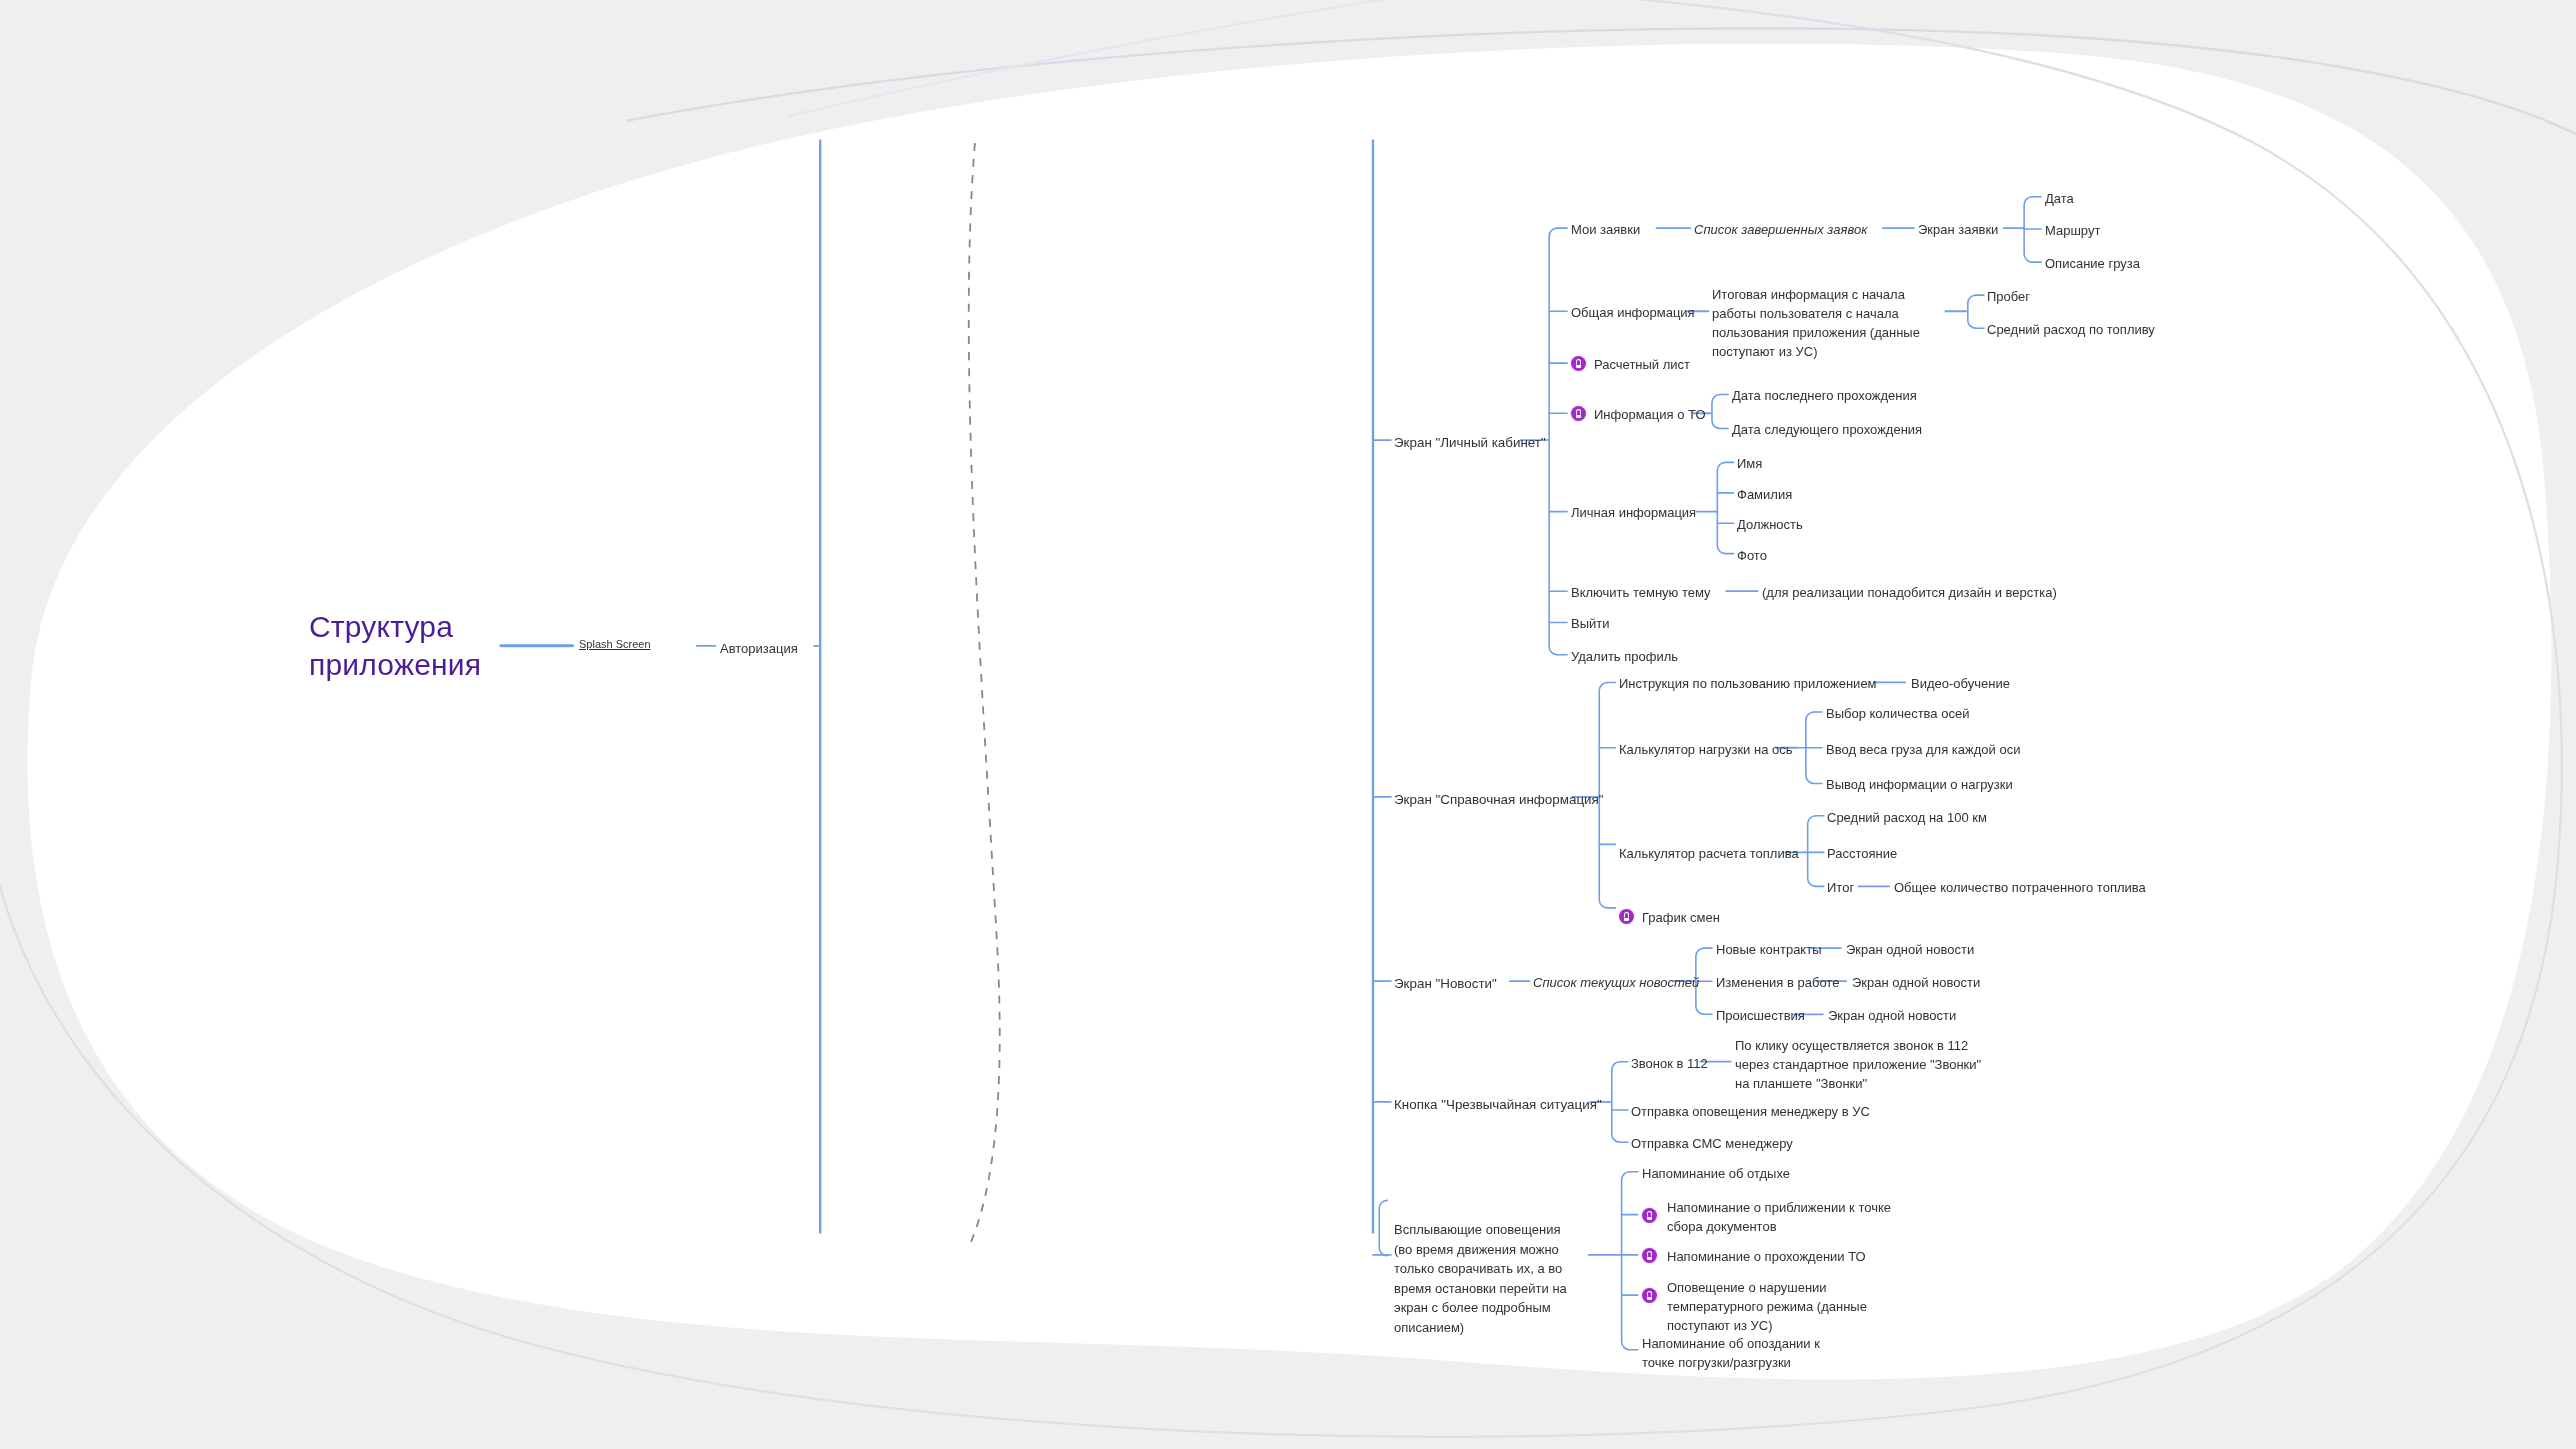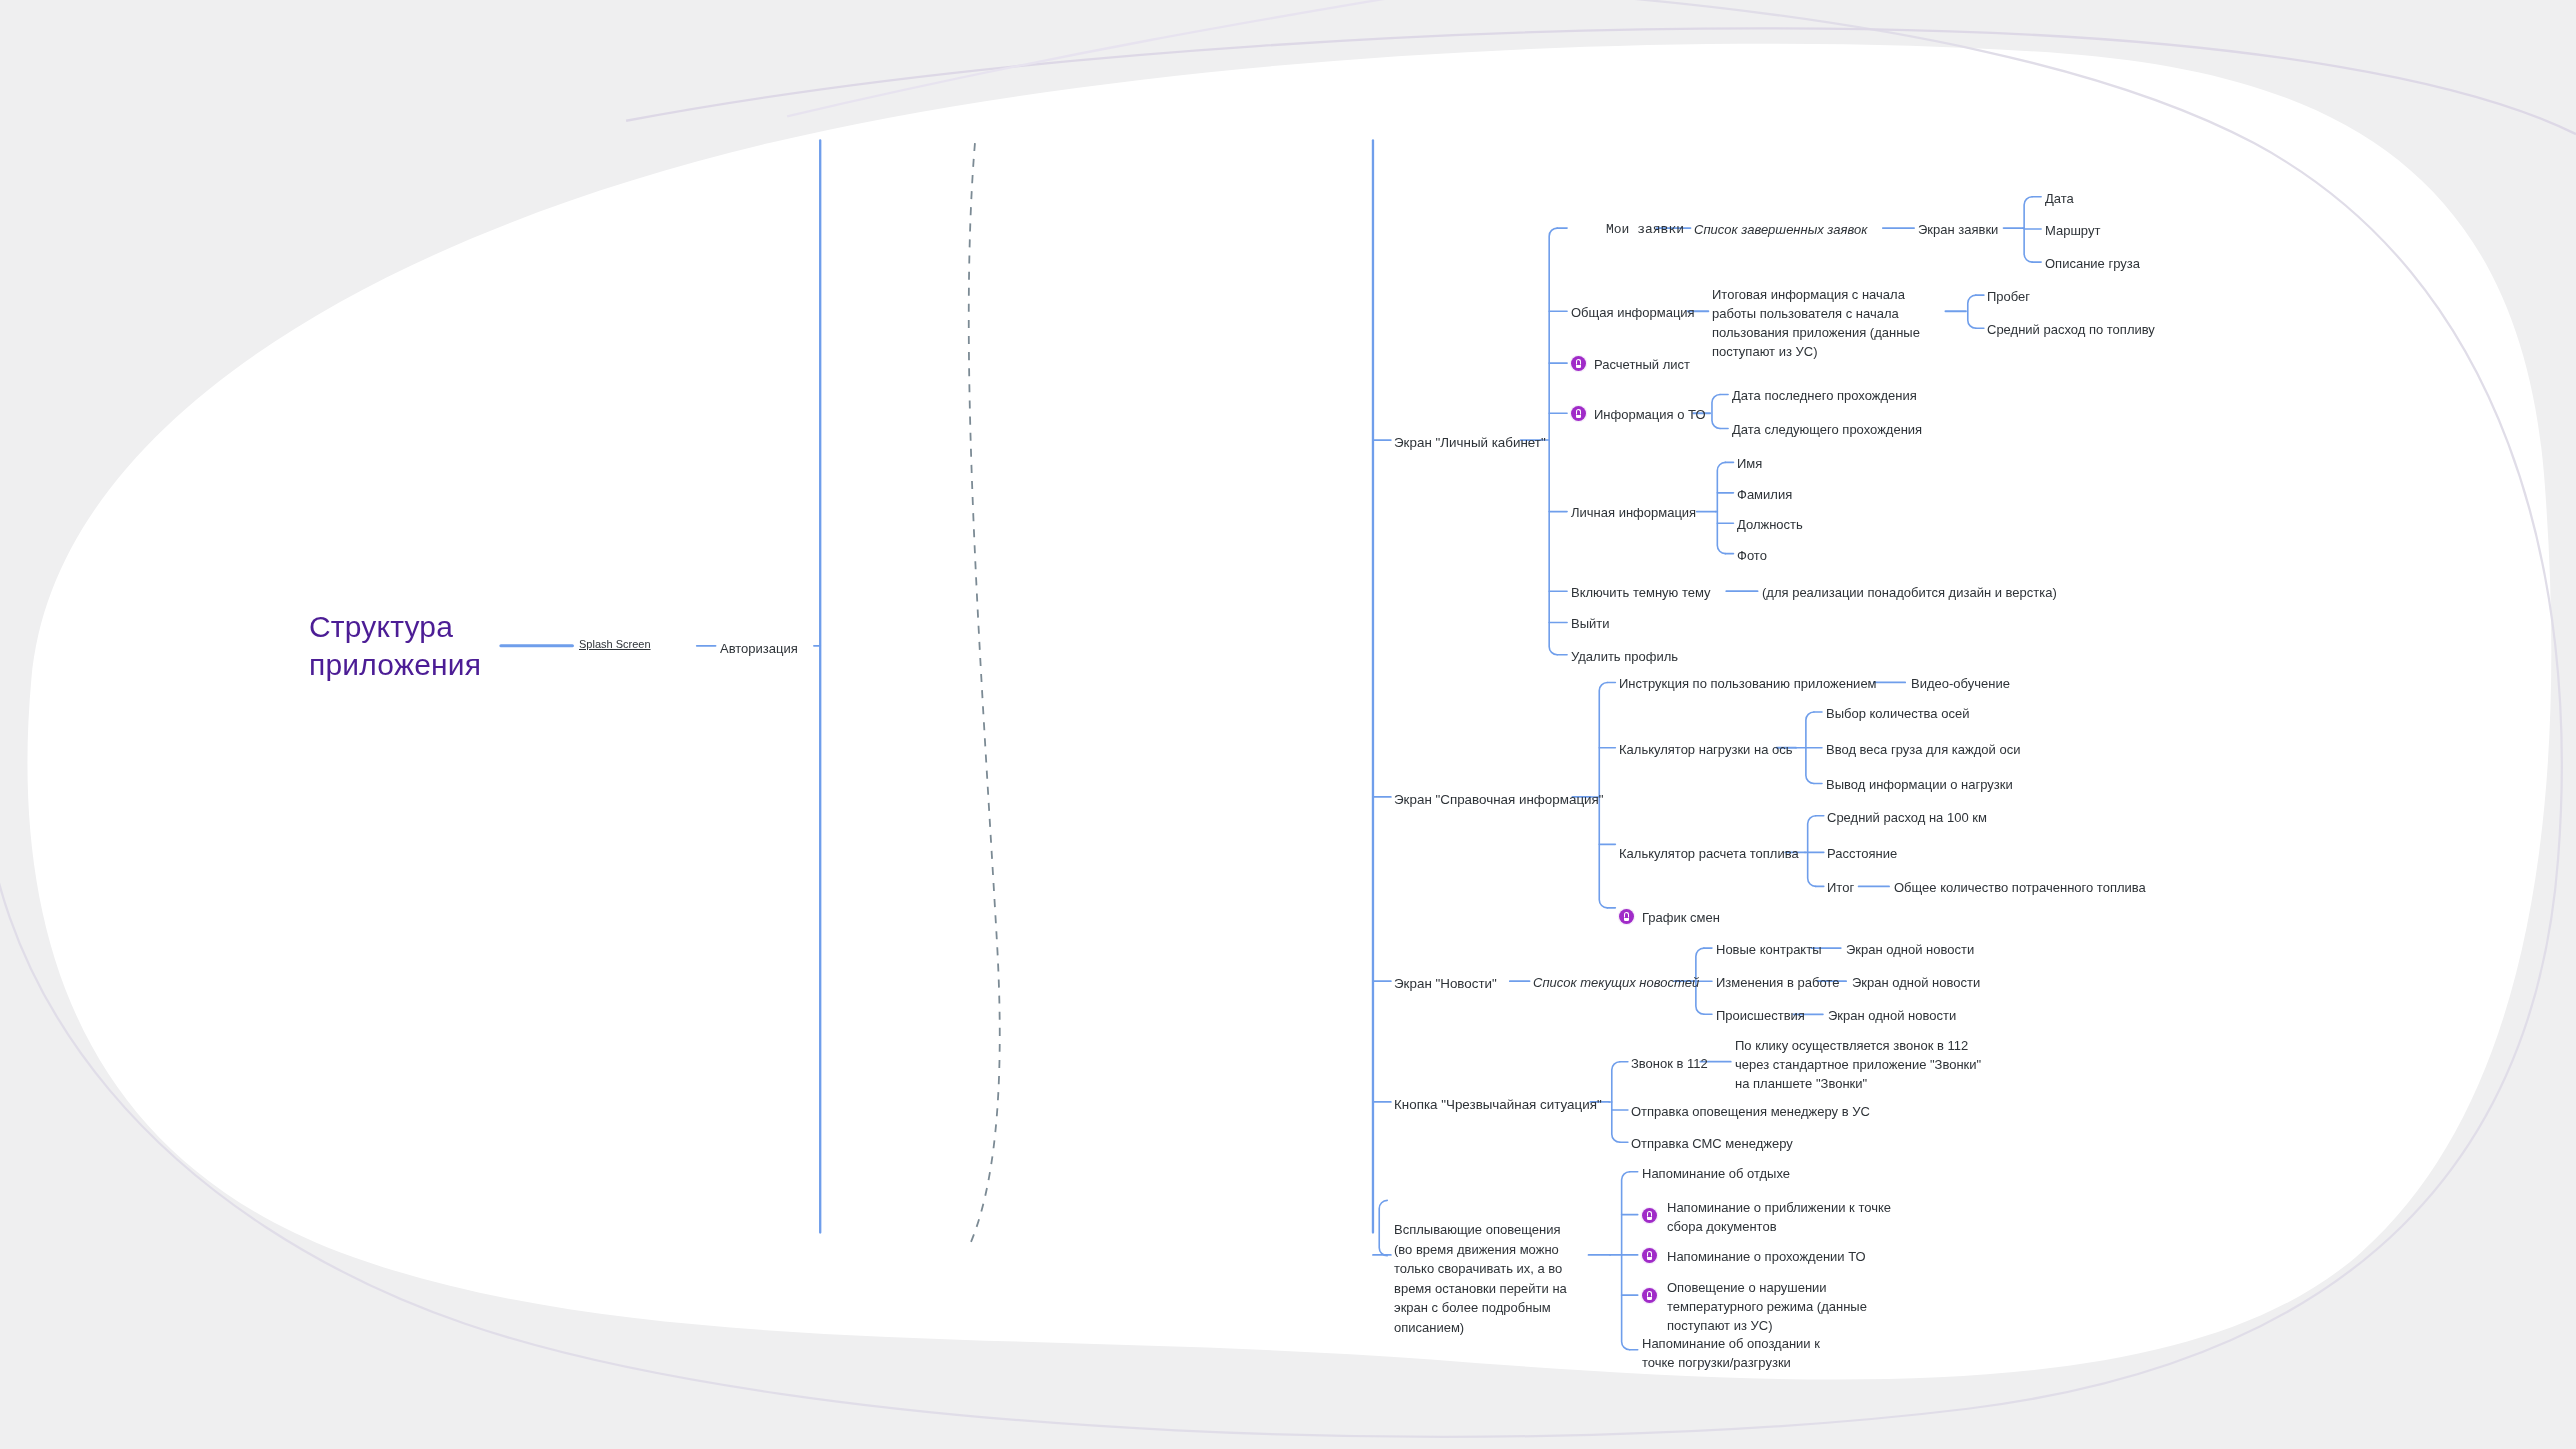--- a/index.html
+++ b/index.html
@@ -191,21 +191,21 @@
   </svg>
 
   <div class="node root" style="left:309px;top:608px;width:179px;">Структура
 приложения</div>
 
   <div class="node lvl1" style="left:579px;top:637px;">Splash Screen</div>
   <div class="node lvl3" style="left:720px;top:640px;">Авторизация</div>
 
   <div class="node lvl2" style="left:1394px;top:433px;">Экран "Личный кабинет"</div>
 
-  <div class="node lvl3" style="left:1606px;top:221px;font-family:Liberation Mono, monospace;">Мои заявки</div>
+  <div class="node lvl3" style="left:1571px;top:221px;">Мои заявки</div>
   <div class="node lvl3" style="left:1694px;top:221px;font-style:italic;">Список завершенных заявок</div>
   <div class="node lvl3" style="left:1918px;top:221px;text-align:right;">Экран заявки</div>
   <div class="node lvl4" style="left:2045px;top:190px;">Дата</div>
   <div class="node lvl4" style="left:2045px;top:222px;">Маршрут</div>
   <div class="node lvl4" style="left:2045px;top:255px;">Описание груза</div>
 
   <div class="node lvl3" style="left:1571px;top:304px;">Общая информация</div>
   <div class="node lvl4 wrapbox" style="left:1712px;top:286px;width:240px;line-height:1.45;">Итоговая информация с начала работы пользователя с начала пользования приложения (данные поступают из УС)</div>
   <div class="node lvl4" style="left:1987px;top:288px;">Пробег</div>
   <div class="node lvl4" style="left:1987px;top:321px;">Средний расход по топливу</div>

